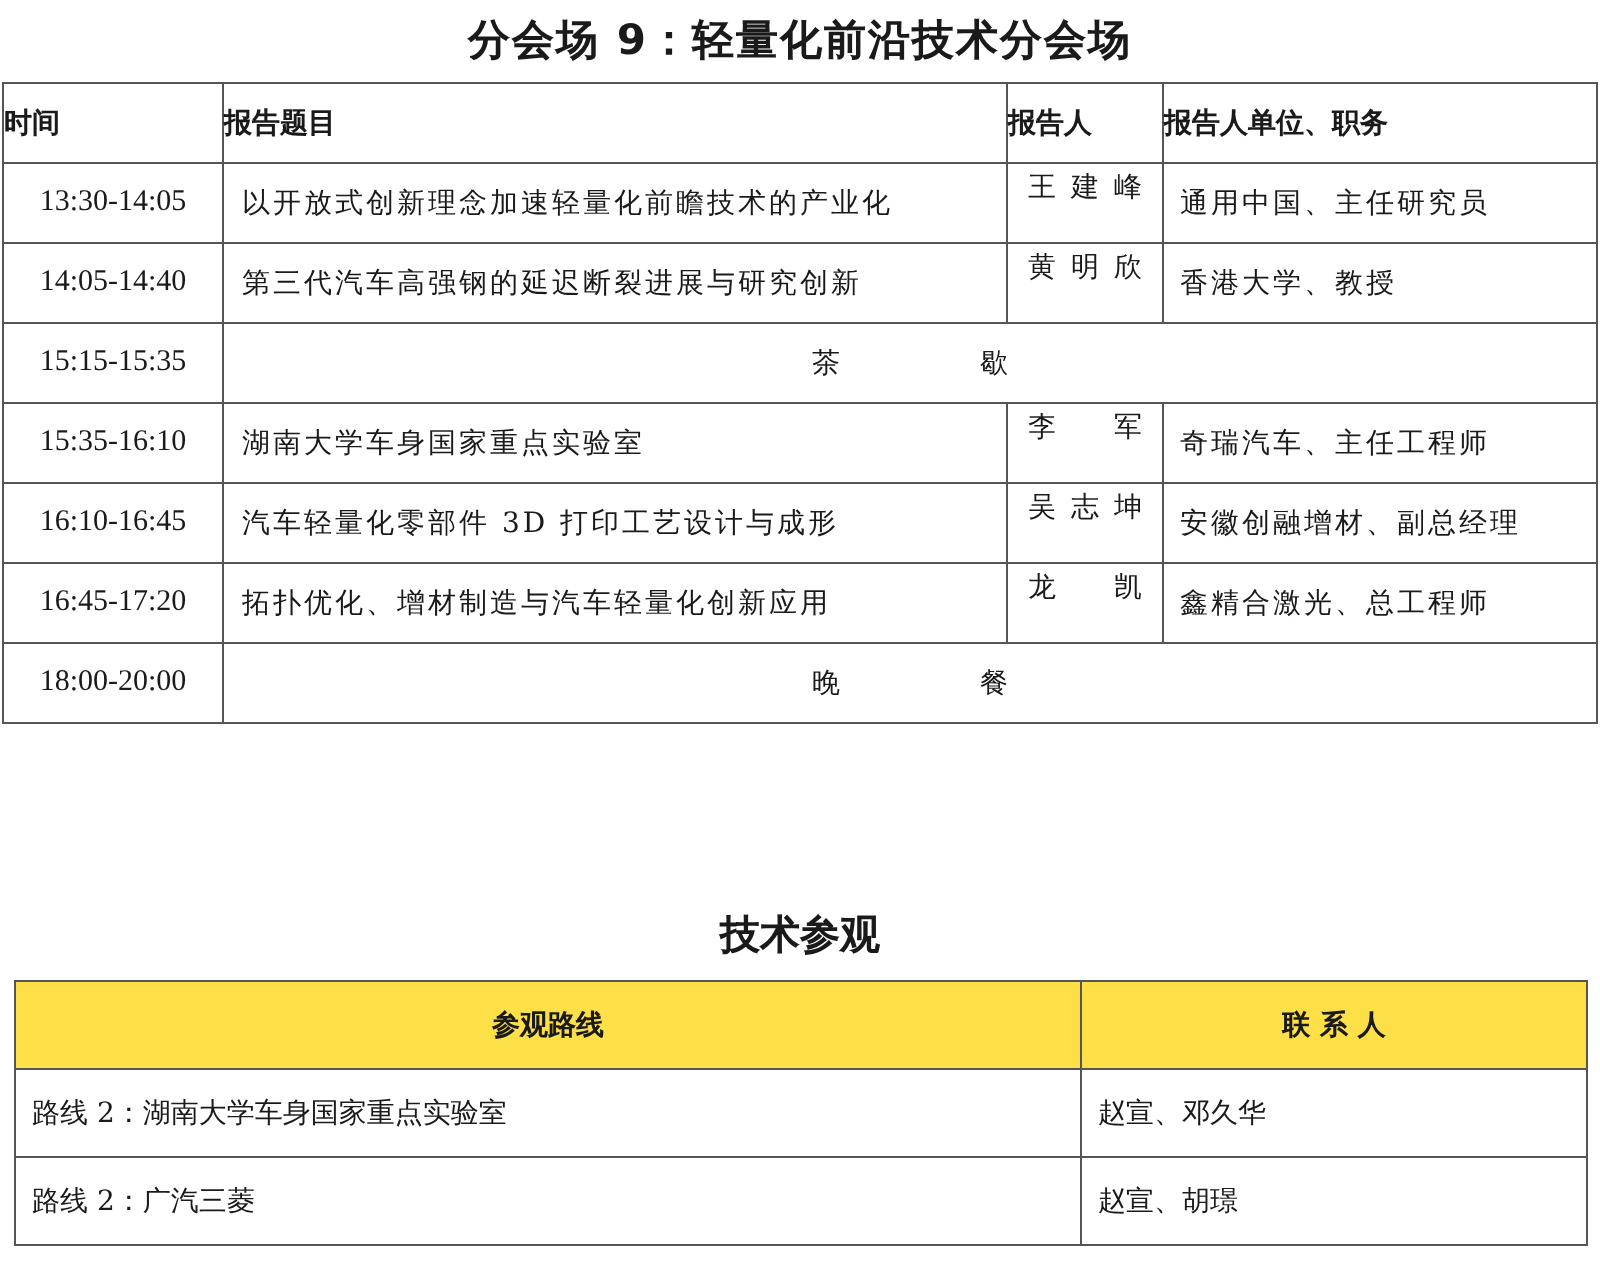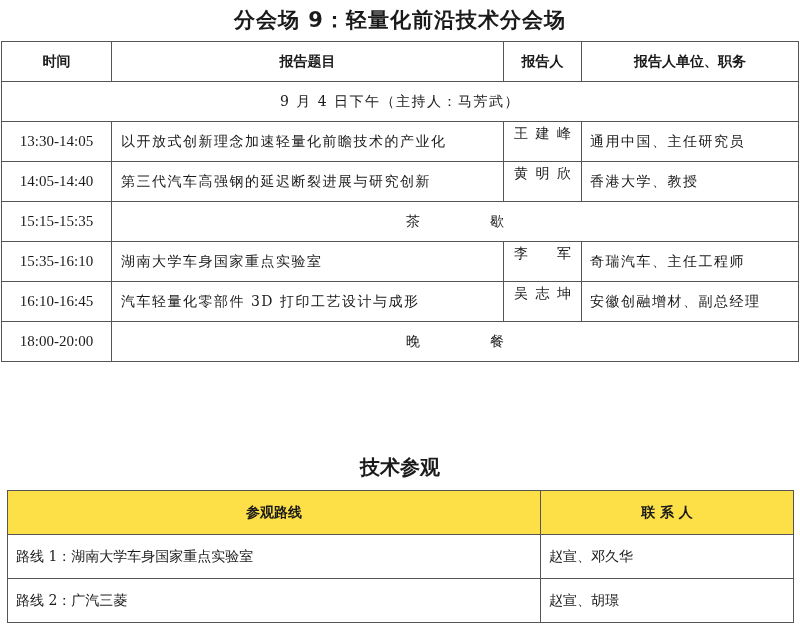--- a/index.html
+++ b/index.html
@@ -9,21 +9,21 @@
   .title {
     position: absolute; left: 0; top: 4px; width: 800px; height: 32px;
     text-align: center; font-size: 21px; font-weight: bold; line-height: 32px;
     font-family: "DejaVu Sans", "Liberation Sans", sans-serif; letter-spacing: 1px;
   }
   table { border-collapse: collapse; position: absolute; table-layout: fixed; }
   td, th { border: 1.4px solid #555; font-weight: normal; font-size: 14px; padding: 0; }
 
   #t1 { left: 1px; top: 41px; width: 797px; }
   #t1 tr { height: 40px; }
-  #t1 th { font-weight: bold; font-size: 14px; text-align: center; font-family: "DejaVu Sans", "Liberation Sans", sans-serif; }
+  #t1 th { font-weight: bold; font-size: 14px; text-align: left; font-family: "DejaVu Sans", "Liberation Sans", sans-serif; }
   #t1 td.time { text-align: center; font-family: "Liberation Serif", "DejaVu Serif", serif; font-size: 15px; }
   #t1 td.topic { text-align: left; padding-left: 9px; letter-spacing: 1.5px; }
   #t1 td.speaker { text-align: justify; text-align-last: justify; padding: 0 8px 16px 10px; letter-spacing: 2px; }
   #t1 td.org { text-align: left; padding-left: 8px; letter-spacing: 1.5px; }
   #t1 td.session { text-align: center; letter-spacing: 1.5px; }
   #t1 td.break { text-align: center; }
   #t1 td.break span { display: inline-block; }
   #t1 td.break span.gap { width: 70px; }
 
   .subtitle {
@@ -49,23 +49,20 @@
       <col style="width:217px">
   </colgroup>
   <tbody>
       <tr>
     <th>时间</th>
     <th>报告题目</th>
     <th>报告人</th>
     <th>报告人单位、职务</th>
   </tr>
   <tr>
-    <td class="session" colspan="4">9 月 4 日下午（主持人：马芳武）</td>
-  </tr>
-  <tr>
     <td class="time">13:30-14:05</td>
     <td class="topic">以开放式创新理念加速轻量化前瞻技术的产业化</td>
     <td class="speaker">王建峰</td>
     <td class="org">通用中国、主任研究员</td>
   </tr>
   <tr>
     <td class="time">14:05-14:40</td>
     <td class="topic">第三代汽车高强钢的延迟断裂进展与研究创新</td>
     <td class="speaker">黄明欣</td>
     <td class="org">香港大学、教授</td>
@@ -82,20 +79,26 @@
     <td class="speaker">李军</td>
     <td class="org">奇瑞汽车、主任工程师</td>
   </tr>
   <tr>
     <td class="time">16:10-16:45</td>
     <td class="topic">汽车轻量化零部件 3D 打印工艺设计与成形</td>
     <td class="speaker">吴志坤</td>
     <td class="org">安徽创融增材、副总经理</td>
   </tr>
   <tr>
+    <td class="time">16:45-17:20</td>
+    <td class="topic">拓扑优化、增材制造与汽车轻量化创新应用</td>
+    <td class="speaker">龙凯</td>
+    <td class="org">鑫精合激光、总工程师</td>
+  </tr>
+  <tr>
     <td class="time">18:00-20:00</td>
     <td class="break" colspan="3">
       <span>晚</span><span class="gap"></span><span>餐</span>
     </td>
   </tr>
 </tbody>
   </table>
 
 <div class="subtitle">技术参观</div>
 
@@ -103,21 +106,21 @@
   <colgroup>
     <col style="width:533px">
       <col style="width:253px">
   </colgroup>
   <tbody>
       <tr>
     <th>参观路线</th>
     <th>联 系 人</th>
   </tr>
   <tr>
-    <td>路线 1：湖南大学车身国家重点实验室</td>
+    <td>路线 2：湖南大学车身国家重点实验室</td>
     <td>赵宣、邓久华</td>
   </tr>
   <tr>
     <td>路线 2：广汽三菱</td>
     <td>赵宣、胡璟</td>
   </tr>
 </tbody>
   </table>
 
 </body></html>

